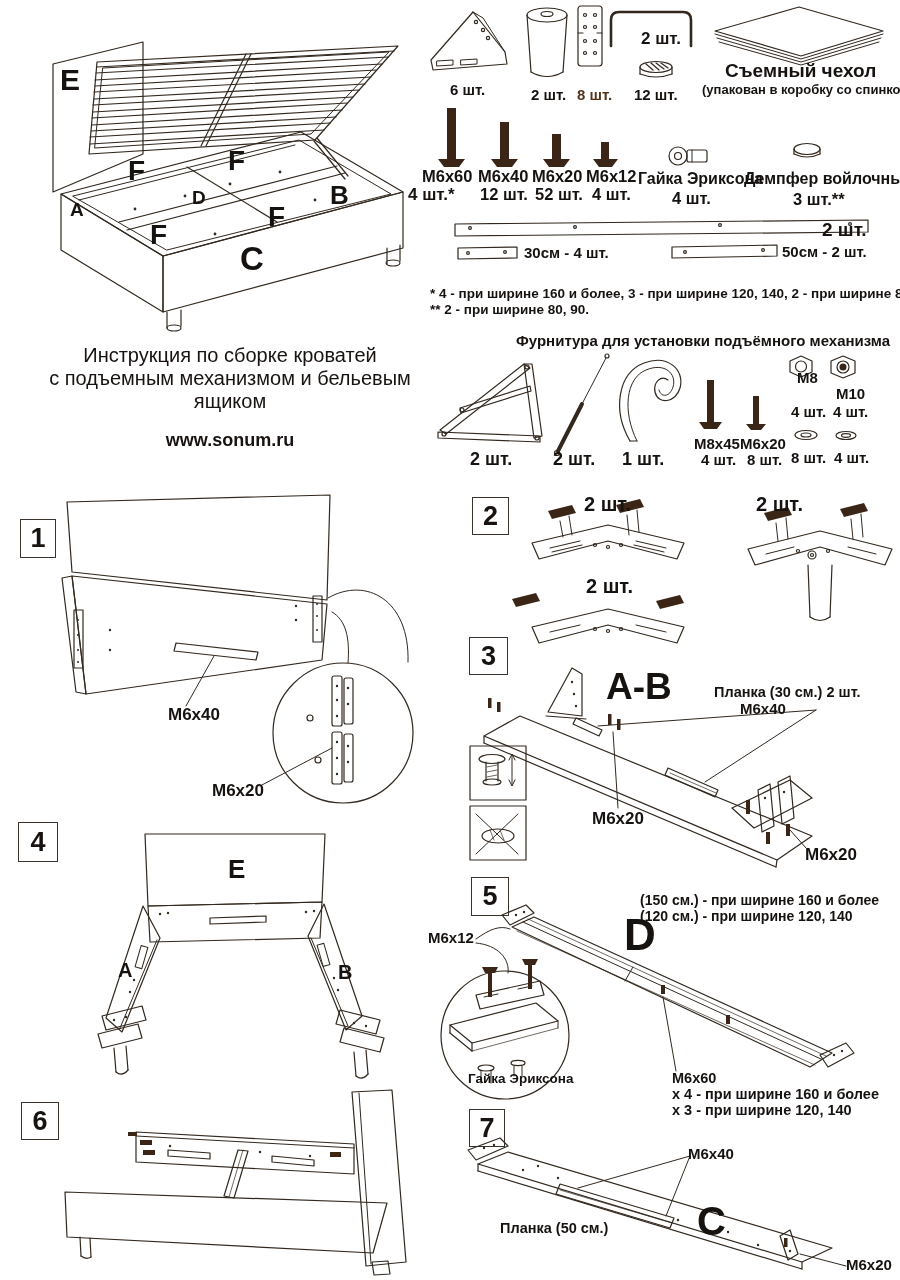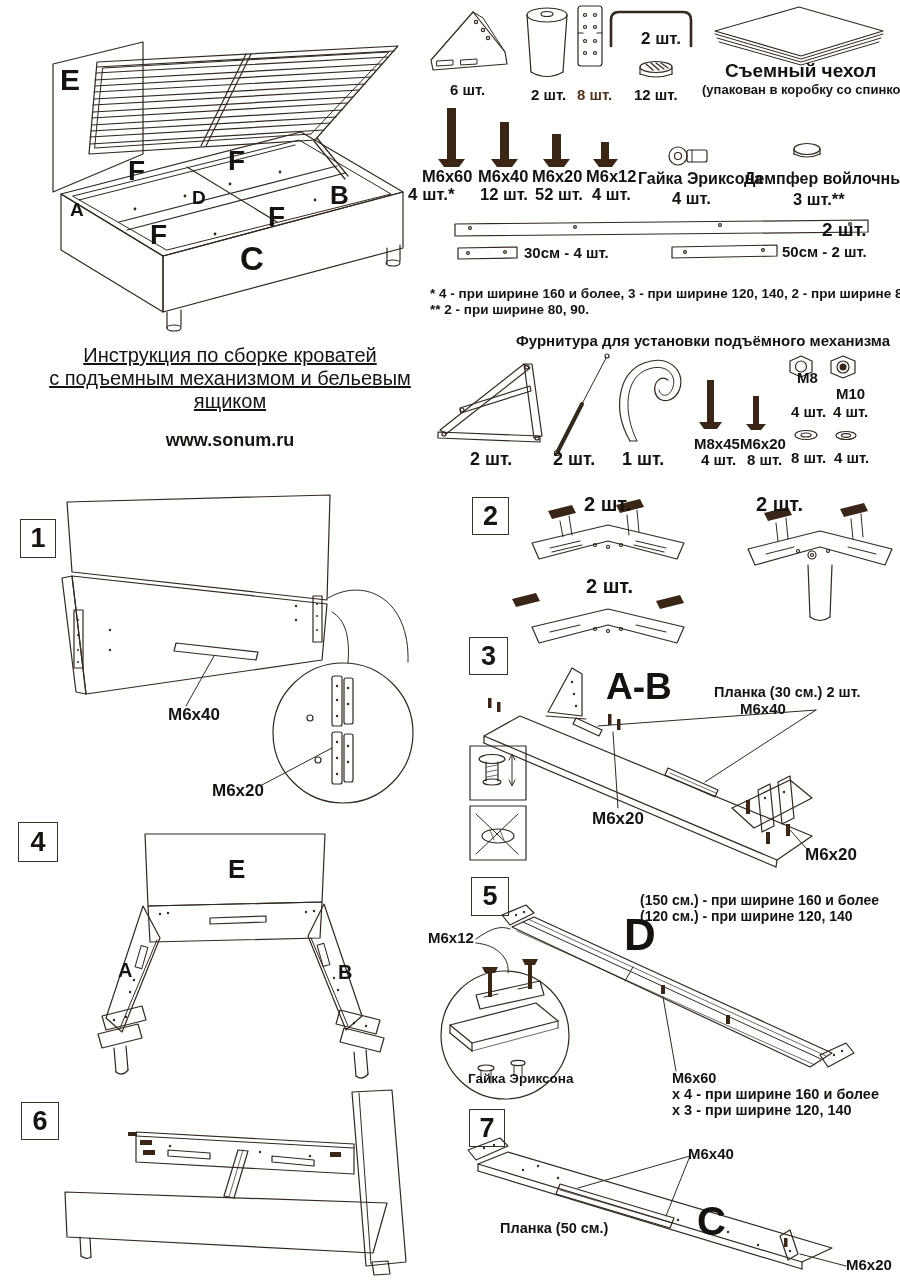--- a/index.html
+++ b/index.html
@@ -10,21 +10,21 @@
   svg .dark{fill:#3a2517;stroke:none;}
   svg .dot{fill:#32281e;stroke:none;}
   svg .thin{stroke-width:0.7;}
   svg .med{stroke-width:1;}
   svg .thick{stroke-width:2.6;}
   svg .w4{stroke-width:4;}
   .lbl{position:absolute;font-weight:bold;white-space:nowrap;color:#161210;line-height:1.05;}
   .numbox{position:absolute;border:1.6px solid #3a332c;background:#fff;display:flex;
           align-items:center;justify-content:center;font-weight:bold;font-size:27px;}
   .titleblock{position:absolute;left:18px;top:344px;width:424px;text-align:center;}
-  .titleblock .t{font-size:20px;font-weight:500;text-decoration:underline;}
+  .titleblock .t{font-size:20px;font-weight:500;}
   .titleblock .w{font-size:18px;font-weight:bold;margin-top:17px;}
   .notes-right{text-align:right;}
 </style>
 </head>
 <body>
 
 <div id="page">
 
   <svg style="left:15px;top:4px" width="405" height="330" viewBox="0 0 405 330">
     <polygon points="38,60 128,38 128,150 38,188"></polygon>

